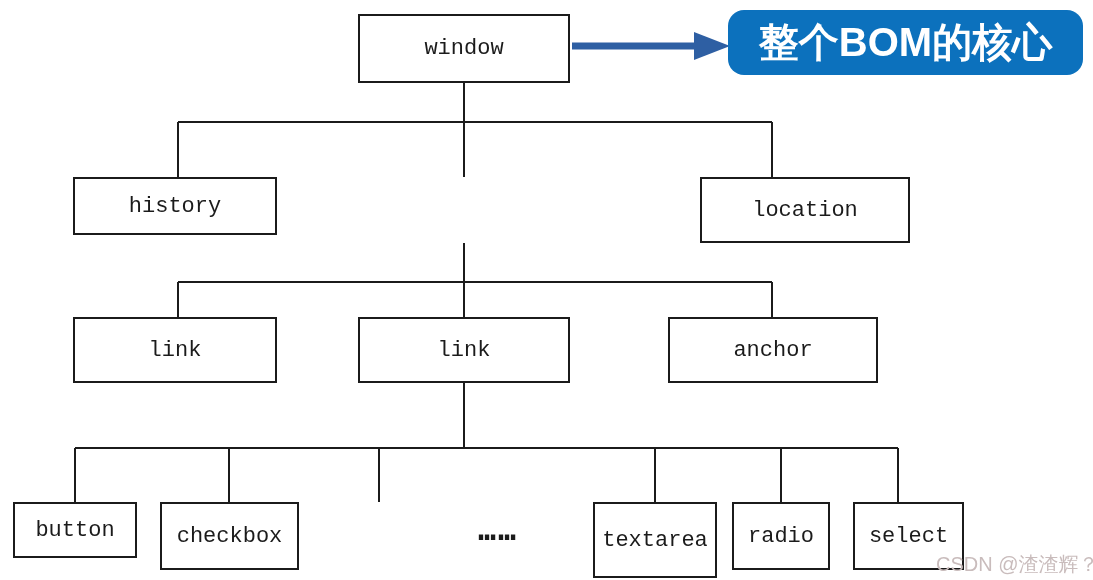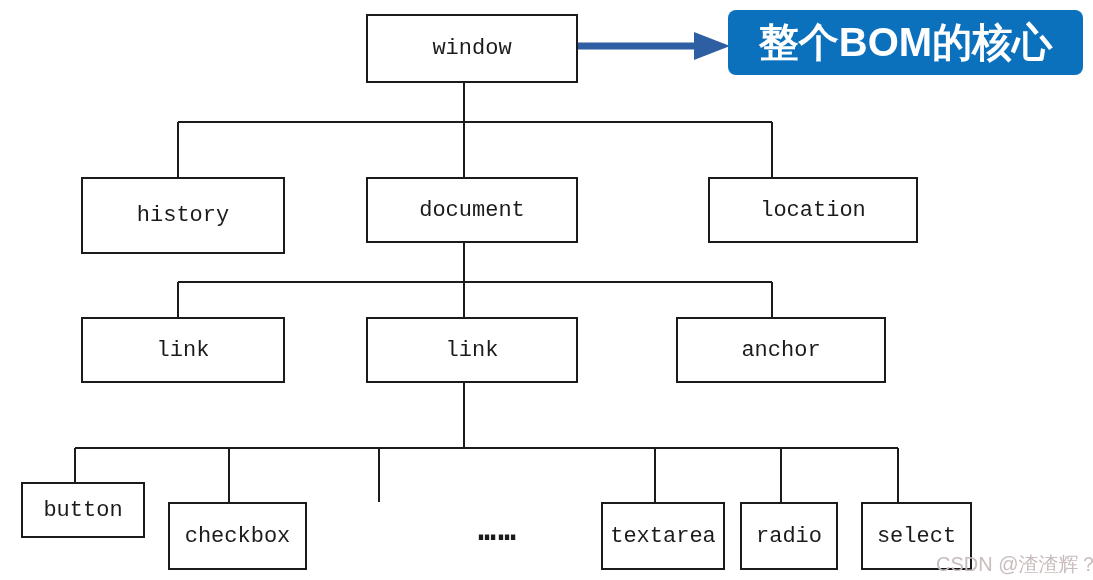--- a/index.html
+++ b/index.html
@@ -39,41 +39,40 @@
     box-sizing: border-box;
     background: #ffffff;
     border: 2px solid var(--node-border, #1b1b1b);
     display: flex;
     align-items: center;
     justify-content: center;
     font-family: "Liberation Mono", "DejaVu Sans Mono", monospace;
     font-size: 22px;
     color: #1b1b1b;
     white-space: nowrap;
-    margin-left: 8px;
   }
   .ellipsis {
     position: absolute;
     display: flex;
     align-items: center;
     justify-content: center;
     font-family: "DejaVu Sans Mono", "Liberation Mono", monospace;
     font-size: 30px;
     font-weight: bold;
     color: #1b1b1b;
     letter-spacing: 2px;
   }
   .ellipsis span { transform: translateY(-7px); }
   .callout {
     position: absolute;
     left: 728px; top: 10px;
     width: 355px; height: 65px;
     box-sizing: border-box;
     background: var(--callout-bg, #0c71bd);
-    border-radius: 8px;
+    border-radius: 16px;
     display: flex;
     align-items: center;
     justify-content: center;
     color: var(--callout-text, #ffffff);
     font-size: 40px;
     font-weight: bold;
     white-space: nowrap;
   }
   .watermark {
     position: absolute;
@@ -97,31 +96,30 @@
     <path class="conn" d="M464 383 V448 M75 448 H898 M75 448 V502 M229 448 V502 M379 448 V502 M655 448 V502 M781 448 V502 M898 448 V502"></path>
 
     <g>
       <line class="arrow-shaft" x1="572" y1="46" x2="699" y2="46"></line>
       <polygon class="arrow-head" points="694,32 730,46 694,60"></polygon>
     </g>
   </svg>
 
   <div class="node" style="left:358px; top:14px; width:212px; height:69px">window</div>
 
-  <div class="node" style="left:73px; top:177px; width:204px; height:77px">history</div>
-  <div class="node" style="left:358px; top:177px; width:212px; height:66px">document</div>
+  <div class="node" style="left:73px; top:177px; width:204px; height:58px">history</div>
   <div class="node" style="left:700px; top:177px; width:210px; height:66px">location</div>
 
   <div class="node" style="left:73px; top:317px; width:204px; height:66px">link</div>
   <div class="node" style="left:358px; top:317px; width:212px; height:66px">link</div>
   <div class="node" style="left:668px; top:317px; width:210px; height:66px">anchor</div>
 
-  <div class="node" style="left:13px; top:482px; width:124px; height:56px">button</div>
+  <div class="node" style="left:13px; top:502px; width:124px; height:56px">button</div>
   <div class="node" style="left:160px; top:502px; width:139px; height:68px">checkbox</div>
-  <div class="node" style="left:593px; top:502px; width:124px; height:68px">textarea</div>
+  <div class="node" style="left:593px; top:502px; width:124px; height:76px">textarea</div>
   <div class="node" style="left:732px; top:502px; width:98px; height:68px">radio</div>
   <div class="node" style="left:853px; top:502px; width:111px; height:68px">select</div>
 
   <div class="ellipsis" style="left:448px; top:502px; width:100px; height:68px">
     <span>……</span>
   </div>
 
   <div class="callout">整个BOM的核心</div>
 
   <div class="watermark">CSDN @渣渣辉？</div>

